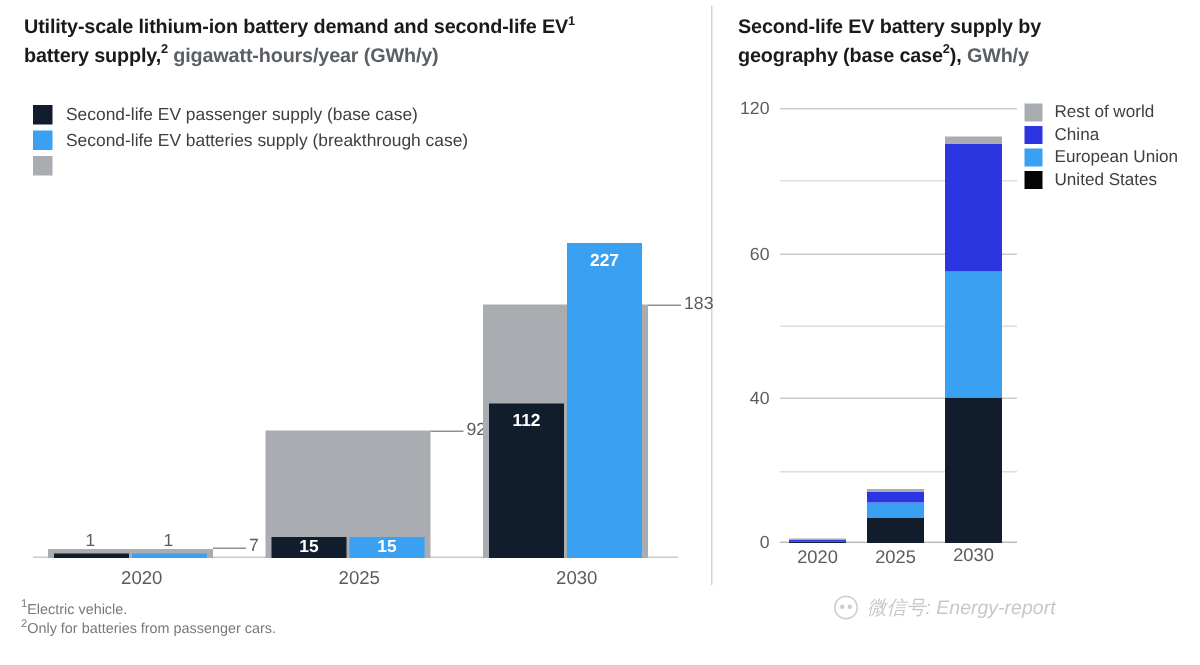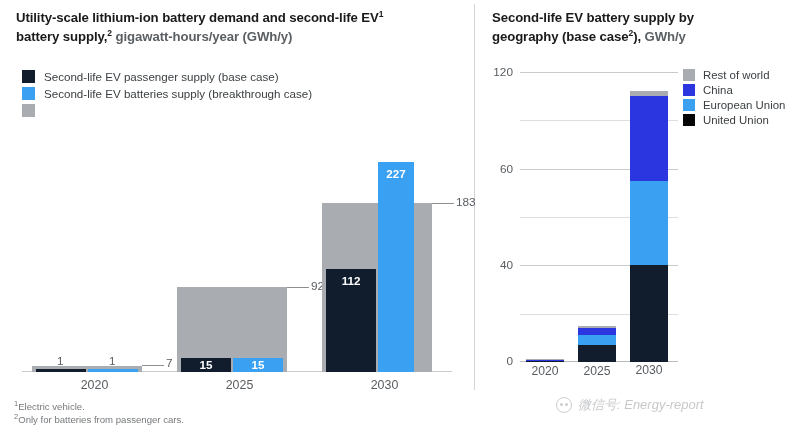--- a/index.html
+++ b/index.html
@@ -269,21 +269,21 @@
         <div class="xlabel">2025</div>
       </div>
 
       <div class="group" style="left:300px; width:125px;">
         <div class="bar bar-demand" style="left:0px; width:110px; height:169px;"></div>
         <div class="leader" style="left:110px; bottom:168px; width:22px;"></div>
         <div class="val-out" style="left:134px; bottom:163px;">183</div>
         <div class="bar bar-base" style="left:4px; width:50px; height:103px;">
           <div class="val-in">112</div>
         </div>
-        <div class="bar bar-break" style="left:56px; width:36px; height:210px;">
+        <div class="bar bar-break" style="left:56px; width:50px; height:210px;">
           <div class="val-in">227</div>
         </div>
         <div class="xlabel">2030</div>
       </div>
     </div>
 
     <div class="footnotes">
       <div>
         <sup>1</sup><span>Electric vehicle.</span>
       </div>
@@ -308,21 +308,21 @@
       <div class="legend-row">
         <span class="legend-swatch" style="background:#2b35e0"></span>
         <span class="legend-label">China</span>
       </div>
       <div class="legend-row">
         <span class="legend-swatch" style="background:#39a0f2"></span>
         <span class="legend-label">European Union</span>
       </div>
       <div class="legend-row">
         <span class="legend-swatch" style="background:#040404"></span>
-        <span class="legend-label">United Union</span>
+        <span class="legend-label">United States</span>
       </div>
     </div>
 
     <div class="plot-right">
 
       <div class="gridline major" style="top:0px;text-decoration:underline;">
         <span class="ytick">120</span>
       </div>
       <div class="gridline" style="top:48.3px;"></div>
       <div class="gridline major" style="top:96.7px;">

